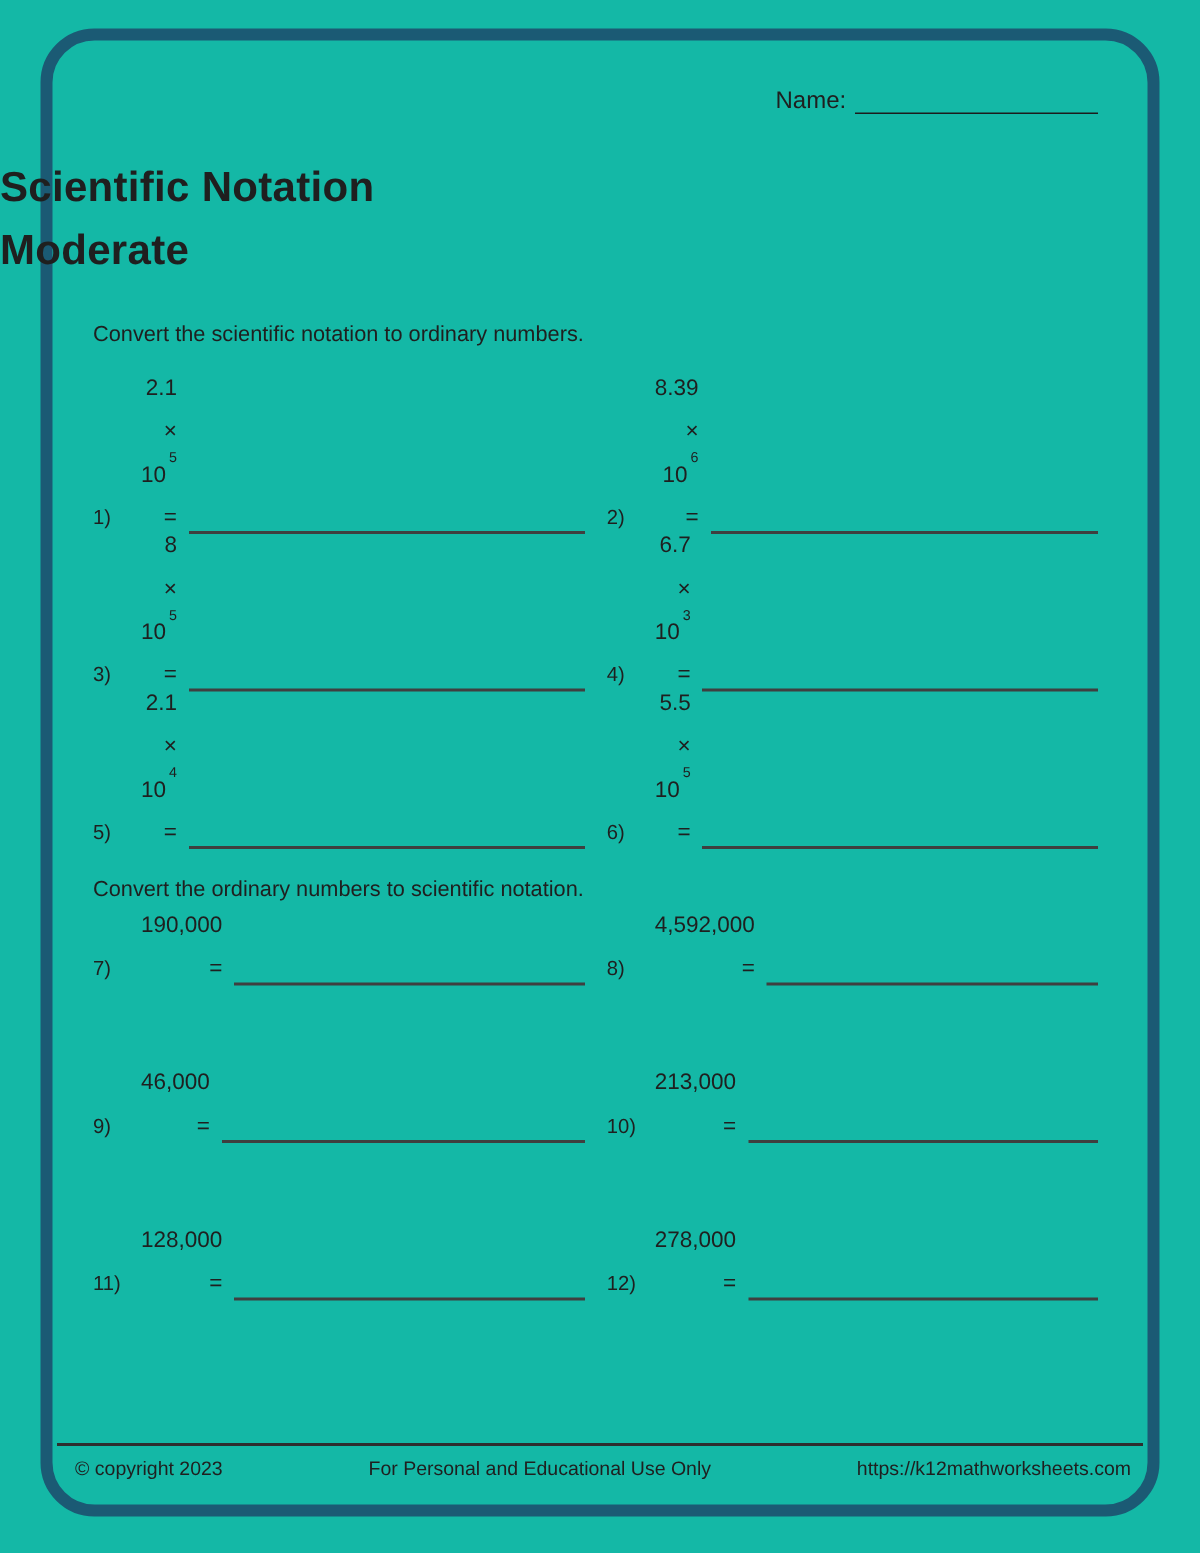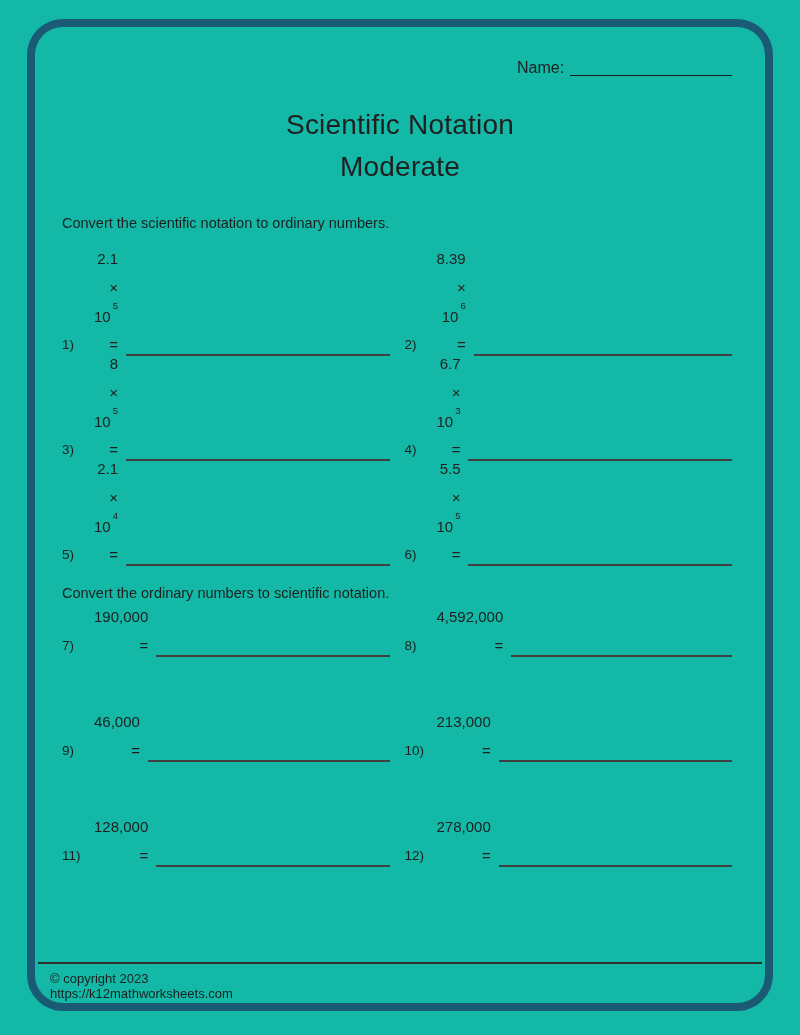--- a/index.html
+++ b/index.html
@@ -42,22 +42,22 @@
     margin-left: 6px;
     margin-bottom: 1px;
     height: 0;
   }
   
   .title-block {
     position: absolute;
     top: 104px;
     left: 0;
     width: 100%;
-    text-align: center;
-    font-weight: 400;
+    text-align: left;
+    font-weight: 700;
     font-size: 28px;
     line-height: 42px;
     letter-spacing: 0.2px;
   }
   
   .instr {
     position: absolute;
     left: 62px;
     font-size: 14.5px;
   }
@@ -116,21 +116,20 @@
   }
   .footer {
     position: absolute;
     left: 50px;
     right: 46px;
     top: 971px;
     display: flex;
     justify-content: space-between;
     align-items: baseline;
     font-size: 13px;
-    flex-direction: column;
   }
 </style>
 </head>
 <body>
 
 <div id="page">
   <div class="border-frame"></div>
 
   <div class="name-row">
     <span>Name:</span>
@@ -268,15 +267,16 @@
         <span>278,000</span>
         <span>=</span>
       </span>
       <span class="blank"></span>
     </div>
   </div>
 
   <div class="footer-divider"></div>
   <div class="footer">
     <span>© copyright 2023</span>
+    <span>For Personal and Educational Use Only</span>
     <span>https://k12mathworksheets.com</span>
   </div>
 </div>
 
 </body></html>

